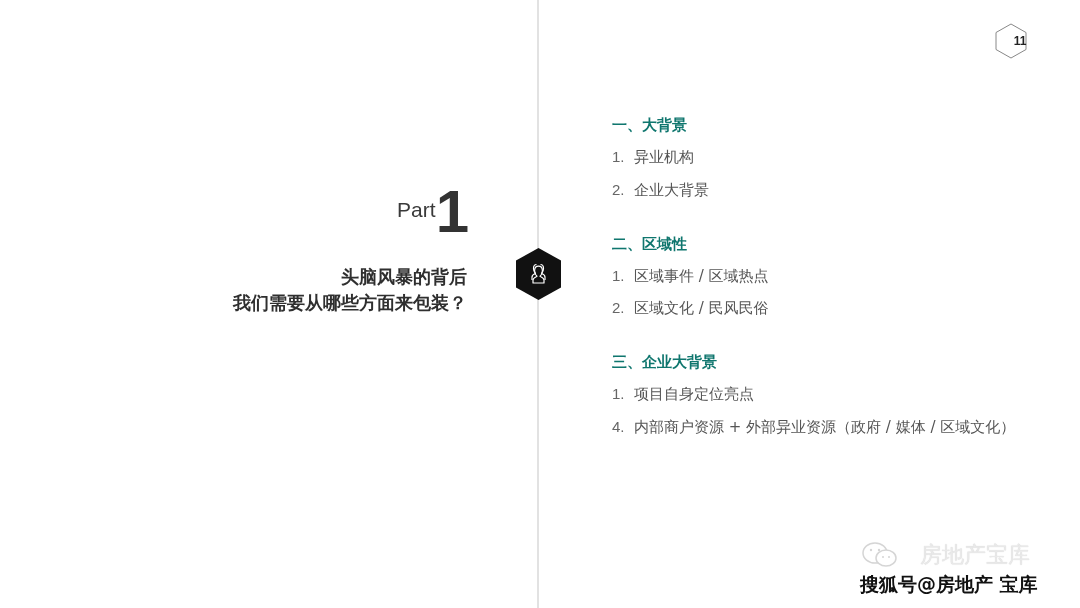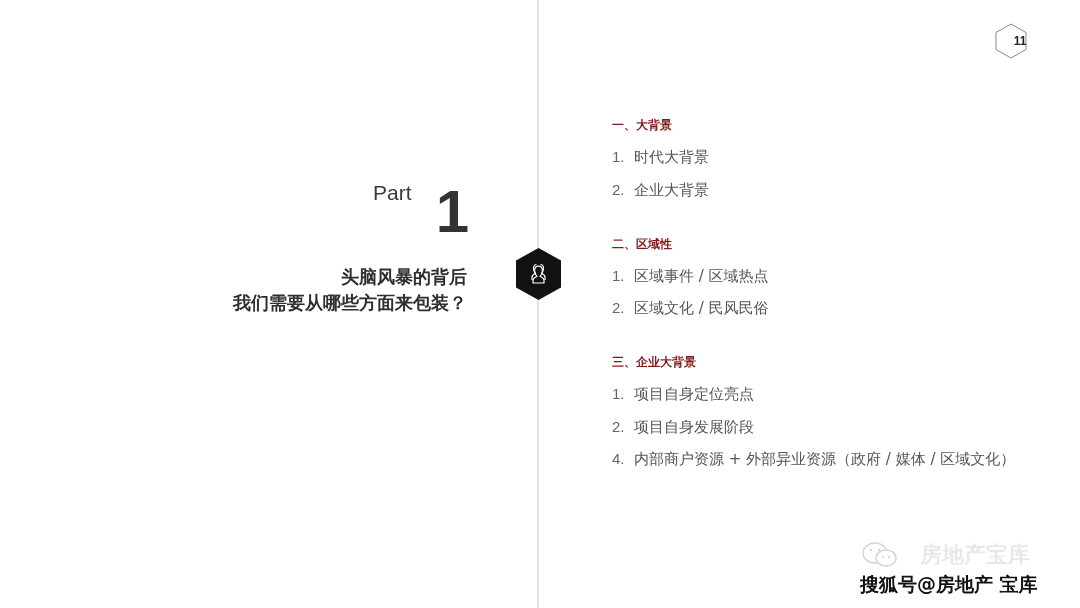--- a/index.html
+++ b/index.html
@@ -22,40 +22,40 @@
       line-height: 36px; text-align: center;
       font-family: Liberation Sans, sans-serif; font-weight: bold;
       font-size: 12px; color: #222;
     }
     .hex-icon {
       position: absolute; left: 515px; top: 247px; width: 47px; height: 54px;
     }
     .hex-icon svg { position: absolute; left: 0; top: 0; }
     .part {
       position: absolute; right: 611px; top: 182px;
-      display: flex; align-items: flex-start; gap: 24px;
+      display: flex; align-items: center; gap: 0;
     }
     .part-word {
       font-family: "Liberation Sans", sans-serif; font-size: 21px; color: #3a3a3a;
       line-height: 1; padding-bottom: 5px;
     }
     .part-num {
       font-family: "Liberation Sans", sans-serif; font-size: 60px; font-weight: bold;
       color: #333; line-height: 1;
     }
     .subtitle {
       position: absolute; right: 613px; top: 264px; text-align: right;
       font-size: 18px; font-weight: bold; color: #2f2f2f; line-height: 26px;
     }
     .outline {
       position: absolute; left: 612px; top: 113px;
     }
     .section { margin-bottom: 30px; }
     .section-title {
-      font-size: 12px; font-weight: bold; color: #7f1d1d; height: 24px; line-height: 24px;
+      font-size: 15px; font-weight: bold; color: #0f766e; height: 24px; line-height: 24px;
       margin-bottom: 8px;
     }
     .item {
       font-size: 15px; color: #555; height: 24px; line-height: 24px; margin-bottom: 8.5px;
       white-space: nowrap;
     }
     .item .n { display: inline-block; width: 22px; font-family: "Liberation Sans", sans-serif; color: #666; }
     .watermark {
       position: absolute; left: 860px; top: 541px; width: 210px;
     }
@@ -98,32 +98,31 @@
       <path d="M17,33 L17,30 C17,28 19,27 20.5,26.5 C19,25 18.5,23.5 18.5,21.5 C18.5,19 20,17.5 21.5,17.5"></path>
       <path d="M30,33 L30,30 C30,28 28,27 26.5,26.5 C28,25 28.5,23.5 28.5,21.5 C28.5,19 27,17.5 25.5,17.5"></path>
       <path d="M18,36 L18,33 C18,31 20.5,30 22,29.3 C20.3,28 19.6,26 19.6,23.8 C19.6,21 21.3,19.2 23.5,19.2 C25.7,19.2 27.4,21 27.4,23.8 C27.4,26 26.7,28 25,29.3 C26.5,30 29,31 29,33 L29,36 Z"></path>
     </g>
   </svg>
 </div>
 
 <div class="outline">
   <div class="section">
     <div class="section-title">一、大背景</div>
-    <div class="item"><span class="n">1.</span><span>时代大背景</span></div>
+    <div class="item"><span class="n">1.</span><span>异业机构</span></div>
     <div class="item"><span class="n">2.</span><span>企业大背景</span></div>
   </div>
   <div class="section">
     <div class="section-title">二、区域性</div>
     <div class="item"><span class="n">1.</span><span>区域事件 / 区域热点</span></div>
     <div class="item"><span class="n">2.</span><span>区域文化 / 民风民俗</span></div>
   </div>
   <div class="section">
     <div class="section-title">三、企业大背景</div>
     <div class="item"><span class="n">1.</span><span>项目自身定位亮点</span></div>
-    <div class="item"><span class="n">2.</span><span>项目自身发展阶段</span></div>
     <div class="item"><span class="n">4.</span><span>内部商户资源 + 外部异业资源（政府 / 媒体 / 区域文化）</span></div>
   </div>
 </div>
 
 <div class="watermark">
   <div class="wm-top">
     <svg width="40" height="28" viewBox="0 0 40 28">
       <ellipse cx="15" cy="12" rx="12" ry="10" fill="none" stroke="#d5d5d5" stroke-width="1.5"></ellipse>
       <ellipse cx="26" cy="17" rx="10" ry="8" fill="#fff" stroke="#d5d5d5" stroke-width="1.5"></ellipse>
       <circle cx="11" cy="9" r="1.2" fill="#d5d5d5"></circle>

